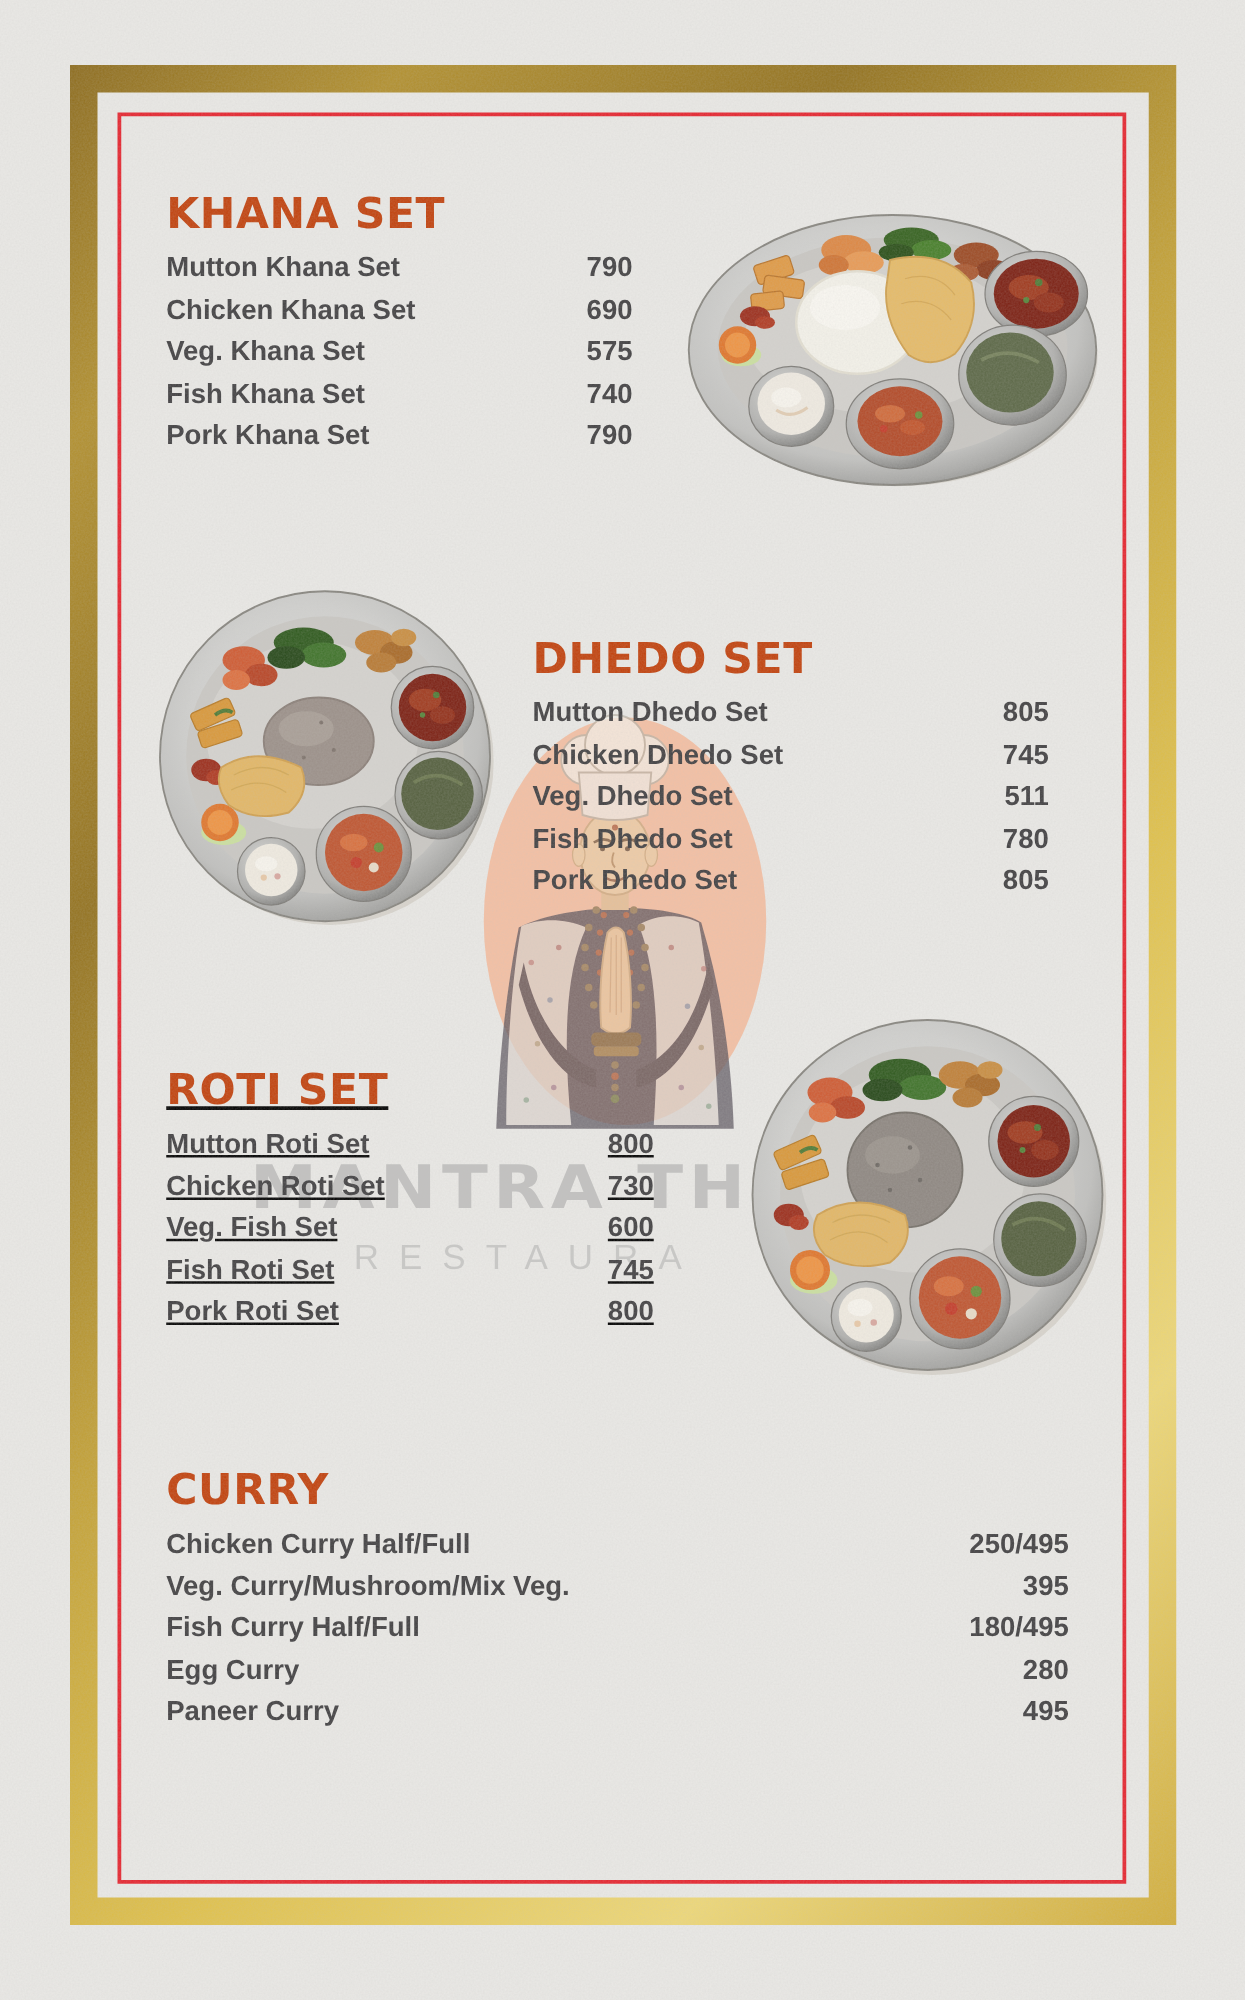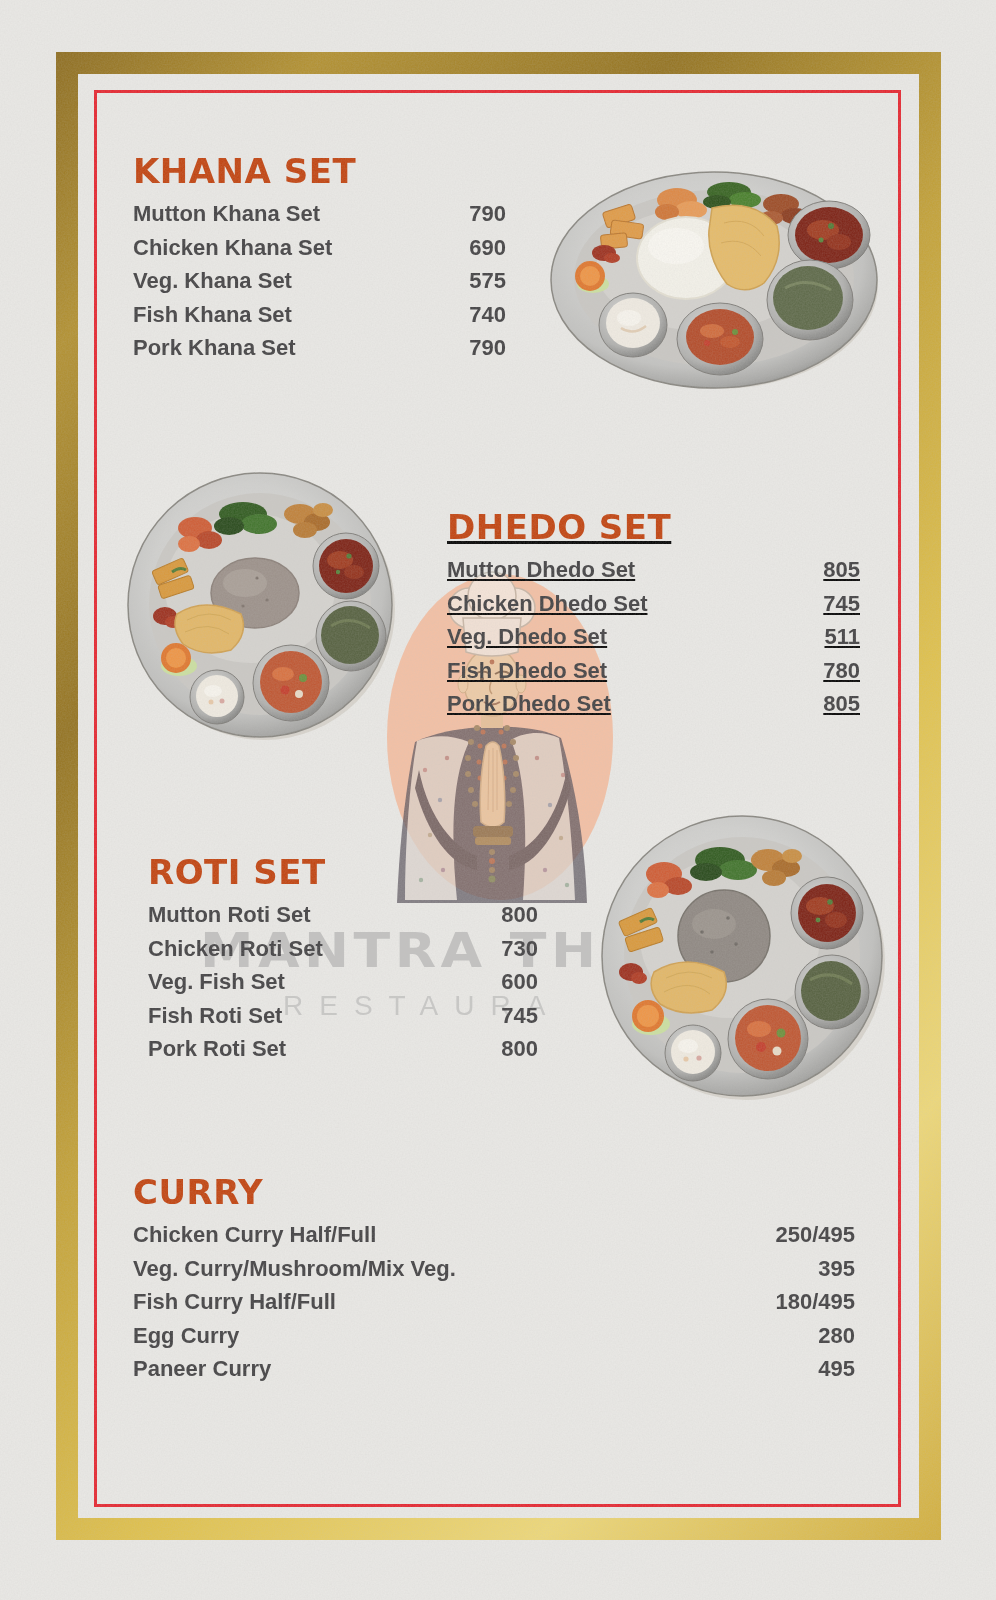--- a/index.html
+++ b/index.html
@@ -27,22 +27,22 @@
   #dhedo-photo{left:125px;top:468px;width:270px;height:272px;}
   #roti-photo{left:598px;top:812px;width:288px;height:288px;}
   
   .section{position:absolute;z-index:4;}
   .sec-title{margin:0 0 7px 0;font-family:"DejaVu Sans",sans-serif;font-weight:bold;
     font-size:34px;line-height:38px;letter-spacing:.5px;color:#c2410c;}
   .rows{display:flex;flex-direction:column;}
   .row{display:flex;justify-content:space-between;align-items:flex-end;line-height:33.5px;}
   .iname,.iprice{font-size:22px;font-weight:bold;color:#414042;}
   .sec-khana{left:133px;top:152px;width:373px;}
-  .sec-dhedo{left:447px;top:508px;width:413px;text-decoration:underline;}
-  .sec-roti{left:148px;top:853px;width:390px;}
+  .sec-dhedo{left:426px;top:508px;width:413px;}
+  .sec-roti{left:133px;top:853px;width:390px;text-decoration:underline;}
   .sec-curry{left:133px;top:1173px;width:722px;}
   
   .texture{position:absolute;left:0;top:0;z-index:9;pointer-events:none;opacity:.5;}
 </style>
 </head>
 <body>
 
 <div class="page">
 
   <div class="gold-frame">

